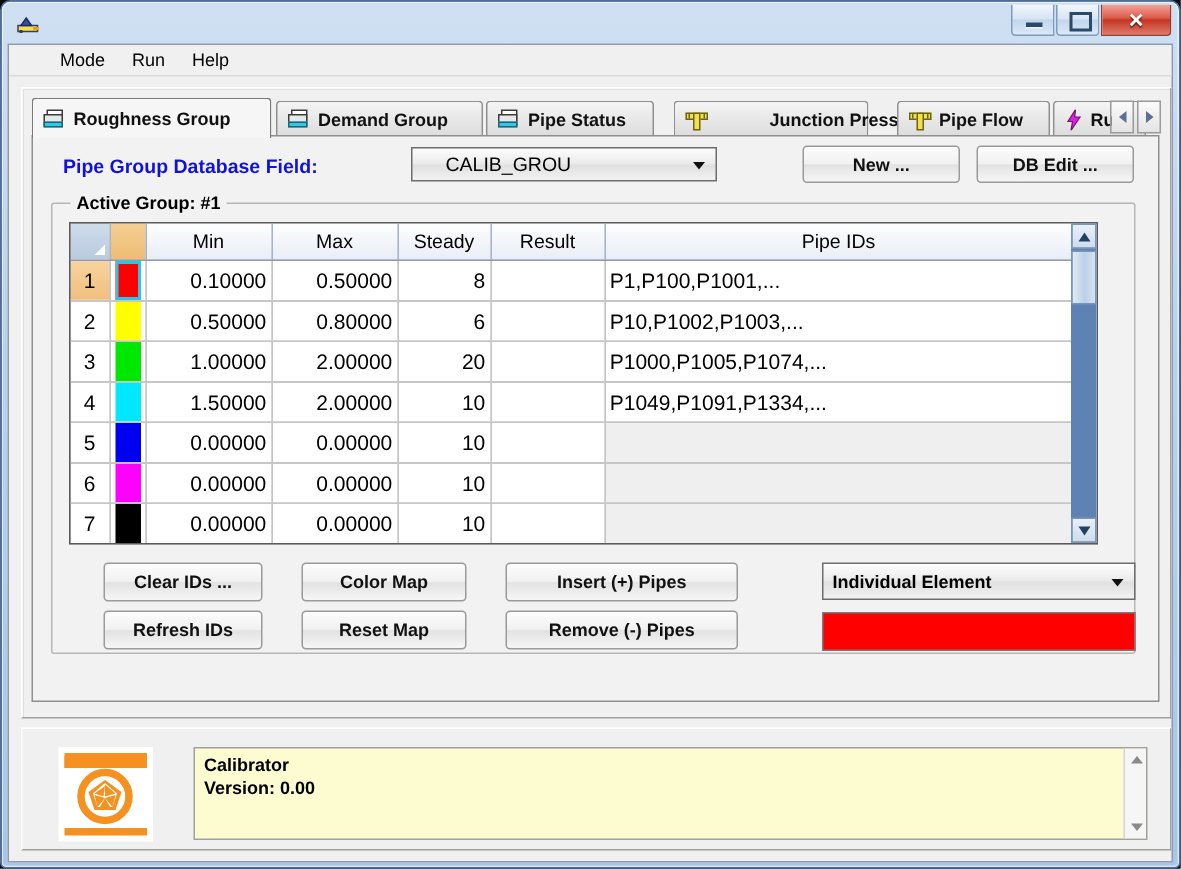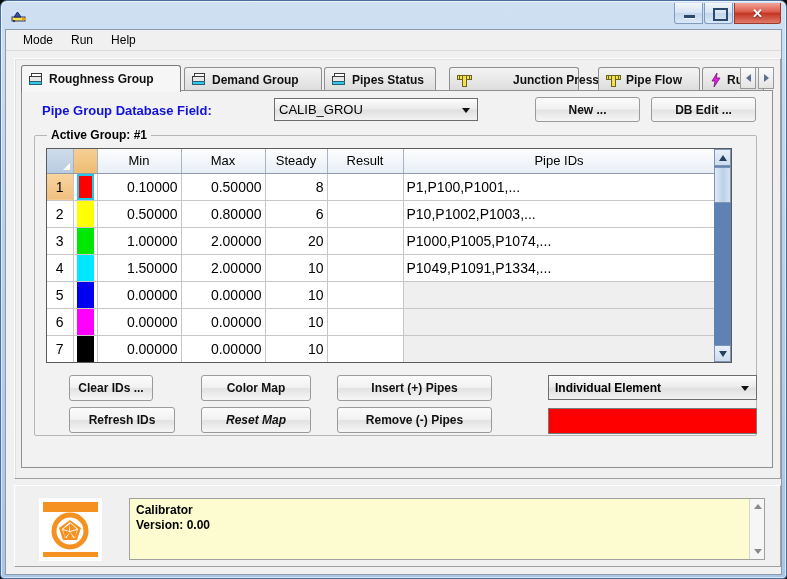--- a/index.html
+++ b/index.html
@@ -84,21 +84,21 @@
     overflow: hidden;
   }
 
   
   #menubar {
     height: 21px;
     background: #f0f0f0;
     border-bottom: 1px solid #dcdcdc;
     display: flex;
     align-items: center;
-    padding-left: 8px;
+    padding-left: 25px;
   }
   .menu-item {
     font-size: 12px;
     color: #000;
     padding: 2px 9px;
     cursor: default;
   }
 
   
   #mainpanel {
@@ -195,21 +195,21 @@
     font-size: 13px; font-weight: bold;
     color: #1111dd;
   }
   #dbfield-combo {
     position: absolute;
     left: 252px; top: 7px;
     width: 204px; height: 23px;
     background: linear-gradient(180deg,#fdfdfd 0%,#ececec 45%,#e0e0e0 55%,#f2f2f2 100%);
     border: 1px solid #6d6d6d;
     display: flex; align-items: center;
-    padding-left: 4px;
+    padding-left: 22px;
     font-size: 13px;
     cursor: default;
   }
   .combo-arrow {
     position: absolute; right: 7px; top: 50%;
     margin-top: -2px;
     width: 0; height: 0;
     border-left: 4px solid transparent;
     border-right: 4px solid transparent;
     border-top: 5px solid #111;
@@ -325,24 +325,24 @@
   .vs-btn.down .ar { border-top:6px solid #25405f; }
   #vs-thumb {
     position: absolute; left: 0; top: 18px;
     width: 17px; height: 36px;
     background: linear-gradient(90deg,#dfeaf7 0%, #bcd0e8 55%, #d6e3f3 100%);
     border: 1px solid #7d95b4;
   }
 
   
   .actbtn { position: absolute; height: 26px; }
-  #btn-clearids { left: 34px; top: 239px; width: 84px; }
+  #btn-clearids { left: 34px; top: 239px; width: 106px; }
   #btn-refreshids { left: 34px; top: 271px; width: 106px; }
   #btn-colormap { left: 166px; top: 239px; width: 110px; }
-  #btn-resetmap { left: 166px; top: 271px; width: 110px; font-style: italic; }
+  #btn-resetmap { left: 166px; top: 271px; width: 110px; }
   #btn-insert { left: 302px; top: 239px; width: 155px; }
   #btn-remove { left: 302px; top: 271px; width: 155px; }
 
   #elem-combo {
     position: absolute;
     left: 513px; top: 239px;
     width: 209px; height: 25px;
     background: linear-gradient(180deg,#fdfdfd 0%,#ececec 45%,#e0e0e0 55%,#f2f2f2 100%);
     border: 1px solid #6d6d6d;
     display:flex; align-items:center;
@@ -462,21 +462,21 @@
           </span>
           <span>Demand Group</span>
         </div>
 
         <div class="tab" style="left:303px;width:112px;">
           <span class="tico ico-stack">
             <span class="s1"></span>
               <span class="s2"></span>
               <span class="s3"></span>
           </span>
-          <span>Pipes Status</span>
+          <span>Pipe Status</span>
         </div>
 
         <div class="tab" style="left:428px;width:130px;gap:36px;">
           <span class="tico ico-ruler">
             <span class="rh"></span>
               <span class="rv"></span>
             <span class="tk" style="left:2px;"></span>
             <span class="tk" style="left:12px;"></span>
           </span>
           <span>Junction Pressure</span>

